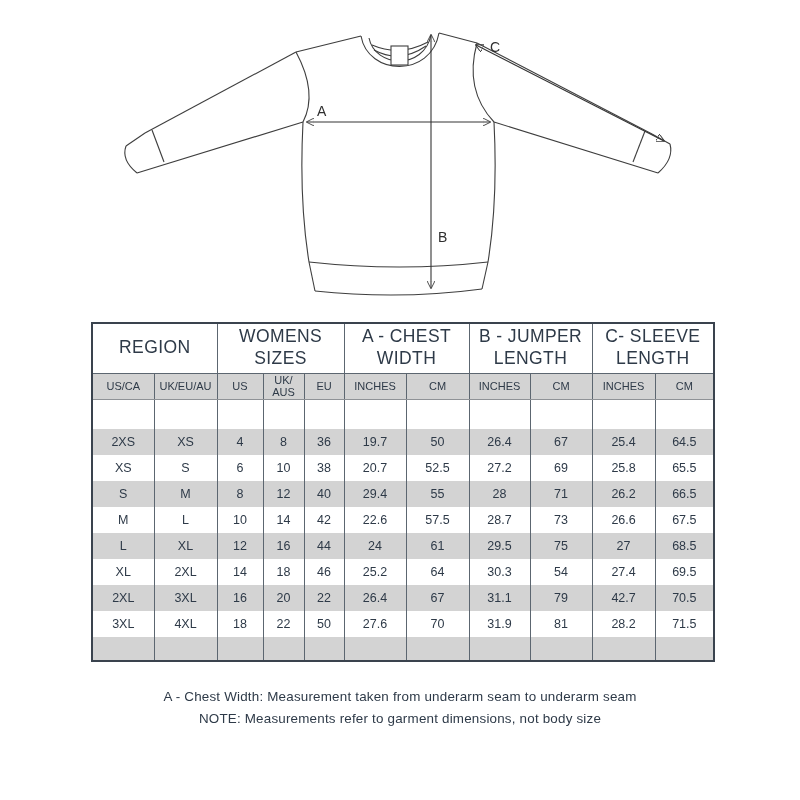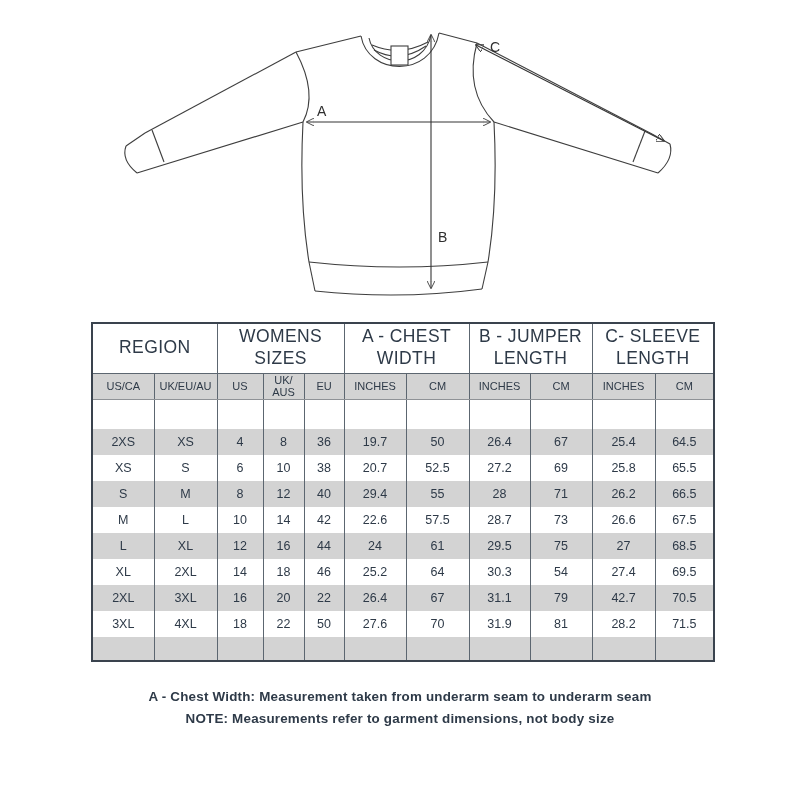--- a/index.html
+++ b/index.html
@@ -74,21 +74,20 @@
 
   .notes {
     position: absolute;
     left: 0; top: 686px;
     width: 800px;
     text-align: center;
     color: var(--ink);
     font-size: 13.4px;
     line-height: 22.4px;
     letter-spacing: 0.2px;
-    font-weight: bold;
   }
 </style>
 </head>
 <body>
 
 <div class="canvas">
 
   <svg class="diagram-svg" viewBox="0 0 800 318" xmlns="http://www.w3.org/2000/svg">
     <defs>
       <marker id="ah" viewBox="0 0 10 10" refX="9" refY="5" markerWidth="7.5" markerHeight="7.5" orient="auto-start-reverse">

